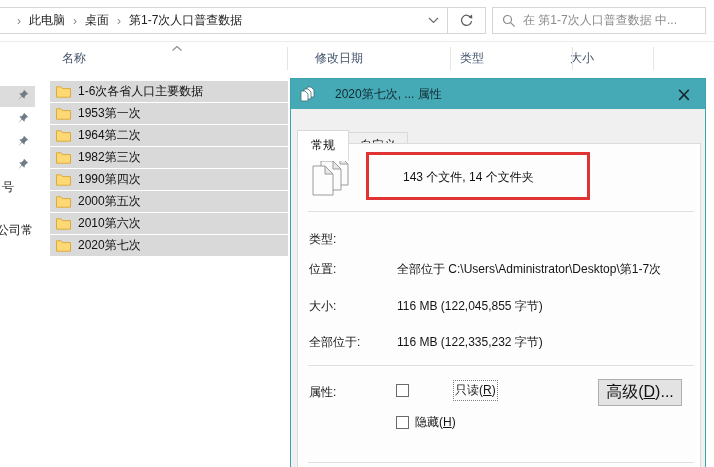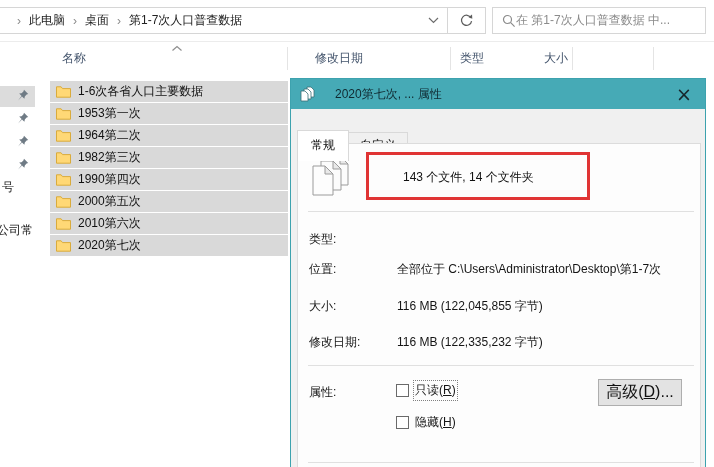--- a/index.html
+++ b/index.html
@@ -14,31 +14,31 @@
     border:1px solid #d6d6d6; background:#fff; display:flex; align-items:center;
   }
   .crumbs { display:flex; align-items:center; padding-left:10px; flex:1; overflow:hidden; white-space:nowrap; }
   .crumb { font-size:12px; color:#222; cursor:default; }
   .crumb-sep { color:#8a8a8a; margin:0 8px; font-size:12px; }
   .addr-dd { width:28px; height:100%; display:flex; align-items:center; justify-content:center; }
   .addr-div { width:1px; height:25px; background:#d6d6d6; }
   .addr-refresh { width:37px; height:100%; display:flex; align-items:center; justify-content:center; }
   .searchbox {
     position:absolute; left:492px; top:7px; width:214px; height:27px;
-    border:1px solid #d6d6d6; background:#fff; display:flex; align-items:center; padding:0 9px; gap:0;
+    border:1px solid #d6d6d6; background:#fff; display:flex; align-items:center; padding:0 9px; gap:7px;
   }
   .search-ph { color:#8b8b8b; font-size:12px; white-space:nowrap; overflow:hidden; }
   .toolbar-sep { position:absolute; left:0; top:41px; width:714px; height:1px; background:#ececec; }
 
   
   .hdr { position:absolute; top:50px; font-size:12px; color:#42536b; cursor:default; }
   .hdr-name     { left:62px; }
   .hdr-modified { left:315px; }
   .hdr-type     { left:460px; }
-  .hdr-size     { left:544px; }
+  .hdr-size     { left:570px; }
   .sort-ind { position:absolute; left:171px; top:45px; }
   .col-div { position:absolute; top:47px; width:1px; height:23px; background:#e4e4e4; }
 
   
   .nav-high { position:absolute; left:0; top:86px; width:35px; height:21px; background:#dcdcdc; }
   .pin { position:absolute; left:17px; width:12px; height:12px; }
   .nav-frag { position:absolute; font-size:12px; color:#1a1a1a; white-space:nowrap; }
 
   
   .rows { position:absolute; left:50px; top:81px; width:238px;text-align:right; }
@@ -68,21 +68,21 @@
   .docs-icon { position:absolute; left:13px; top:11px; }
   .redbox { position:absolute; left:68px; top:8px; width:224px; height:48px; border:3px solid #e03434; }
   .summary { position:absolute; left:105px; top:25px; font-size:12px; color:#111; white-space:nowrap; }
   .psep { position:absolute; left:10px; width:386px; height:1px; background:#e0e0e0; }
   .prow { position:absolute; left:0; width:100%; height:16px; }
   .plabel { position:absolute; left:11px; font-size:12px; color:#151515; white-space:nowrap; }
   .pvalue { position:absolute; left:99px; font-size:12px; color:#151515; white-space:nowrap; overflow:hidden; max-width:298px; }
   .cbrow { position:absolute; display:flex; align-items:center; gap:6px; }
   .cb { width:13px; height:13px; border:1px solid #6a6a6a; background:#fff; flex:0 0 auto; }
   .cb-label { font-size:12px; color:#151515; white-space:nowrap; }
-  .cb-label.focused { outline:1px dotted #808080; outline-offset:1px; }
+  .cb-label.focused { outline:1px dotted #808080; outline-offset:1px;margin-left:40px; }
   .btn-adv {
     position:absolute; left:300px; top:235px; width:84px; height:27px;
     background:#e3e3e3; border:1px solid #aeaeae; font-size:16px; color:#111;
     display:flex; align-items:center; justify-content:center; cursor:default; white-space:nowrap;
   }
   u { text-decoration:underline; }
 </style>
 </head>
 <body>
 
@@ -236,21 +236,21 @@
       </div>
       <div class="prow" style="top:117px">
         <span class="plabel">位置:</span>
         <span class="pvalue">全部位于 C:\Users\Administrator\Desktop\第1-7次</span>
       </div>
       <div class="prow" style="top:154px">
         <span class="plabel">大小:</span>
         <span class="pvalue">116 MB (122,045,855 字节)</span>
       </div>
       <div class="prow" style="top:190px">
-        <span class="plabel">修改日期:</span>
+        <span class="plabel">全部位于:</span>
         <span class="pvalue">116 MB (122,335,232 字节)</span>
       </div>
 
       <div class="psep" style="top:221px"></div>
 
       <span class="plabel" style="top:240px">属性:</span>
 
       <div class="cbrow" style="left:98px; top:238px">
         <span class="cb"></span>
         <span class="cb-label focused"><span>只读(</span><u>R</u><span>)</span></span>

